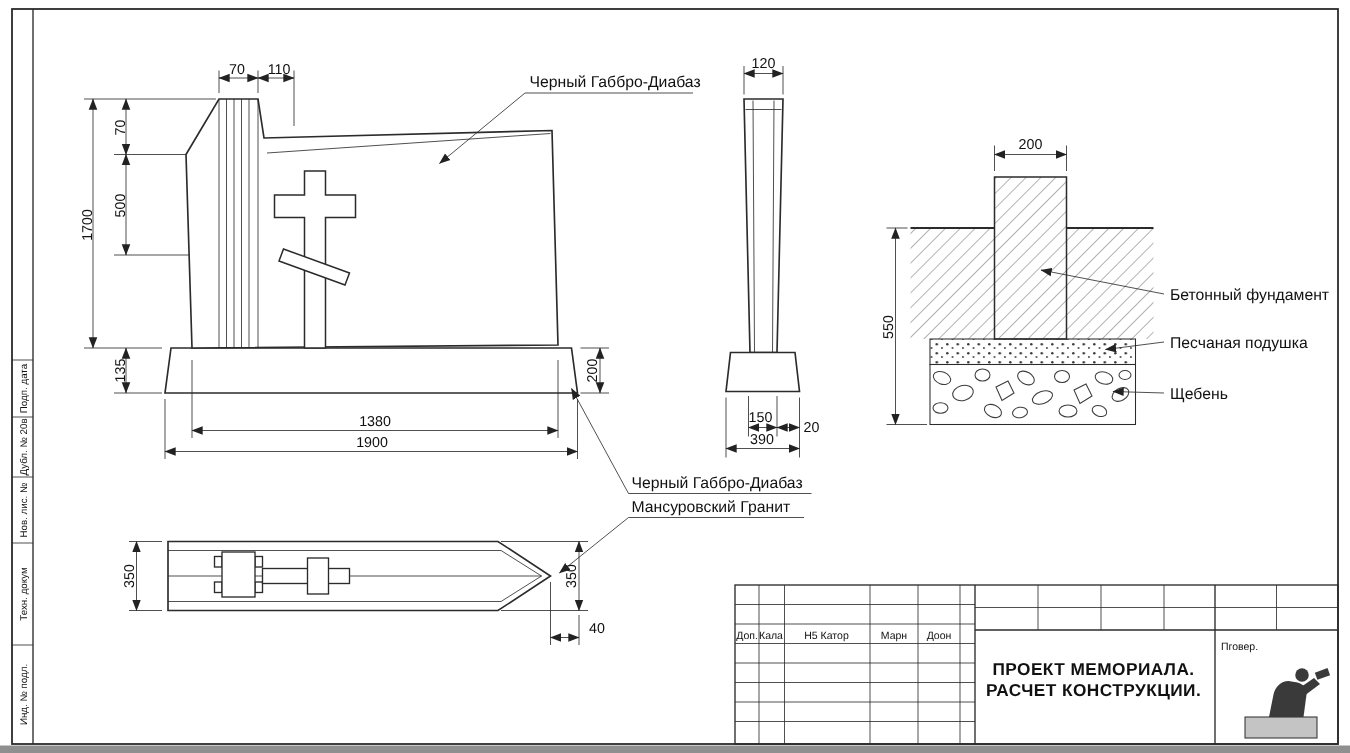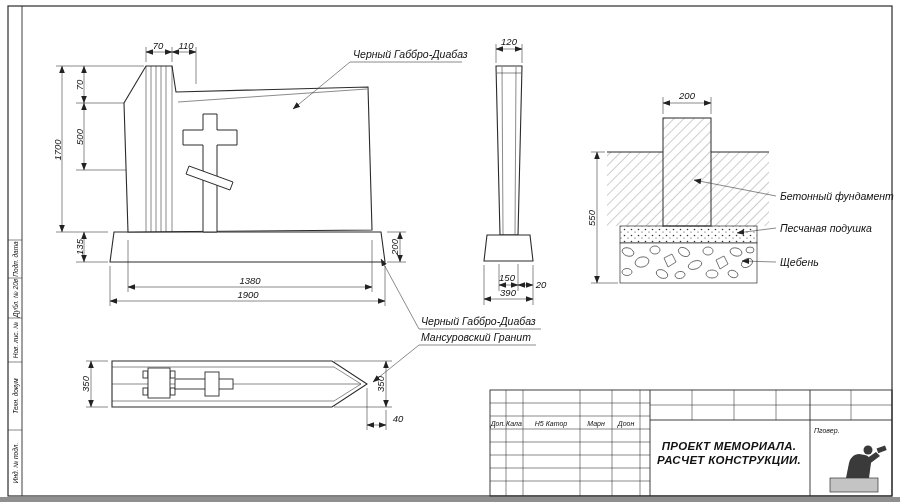--- a/index.html
+++ b/index.html
@@ -1,16 +1,16 @@
 <!DOCTYPE html>
 <html><head>
 <meta charset="utf-8">
 <style>
   html,body{margin:0;padding:0;background:#ffffff;}
-  .page{position:relative;width:900px;height:502px;background:#ffffff;overflow:hidden;font-style:italic;}
+  .page{position:relative;width:900px;height:502px;background:#ffffff;overflow:hidden;}
   svg{display:block;}
   text{font-family:"Liberation Sans","DejaVu Sans",sans-serif;fill:#111;}
   .dimtxt{font-size:9.5px;text-anchor:middle;}
   .lbl{font-size:10.5px;}
   .ttl{font-size:11.5px;font-weight:bold;text-anchor:middle;letter-spacing:.3px;}
   .tiny{font-size:6.5px;text-anchor:middle;}
   .hdr{font-size:7px;text-anchor:middle;}
   .ln{stroke:#2b2b2b;stroke-width:1.2;fill:none;}
   .md{stroke:#2b2b2b;stroke-width:0.9;fill:none;}
   .thin{stroke:#2b2b2b;stroke-width:0.55;fill:none;}

